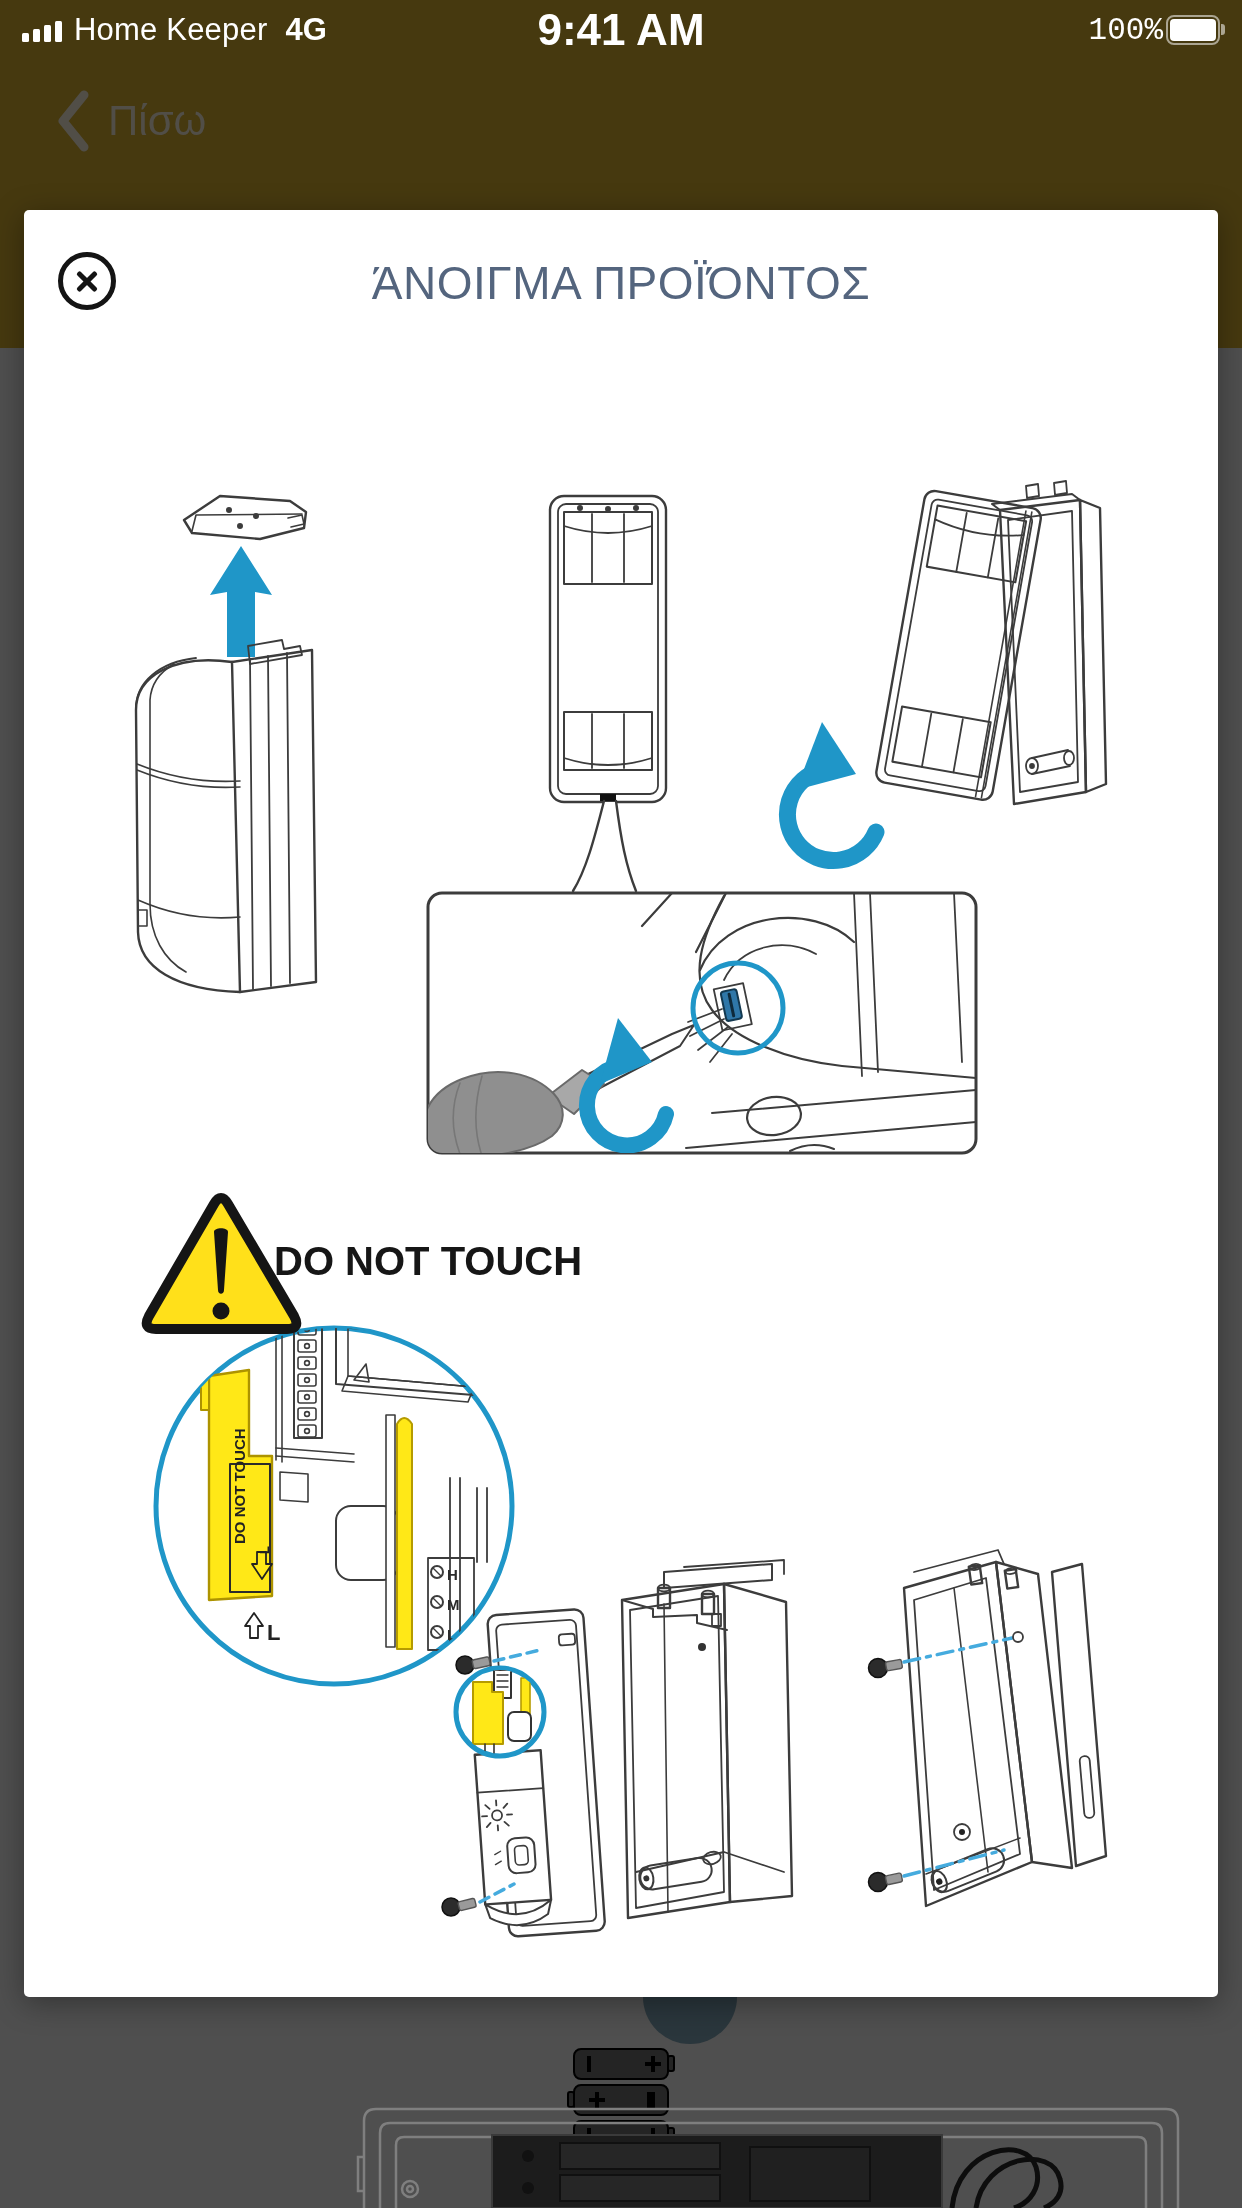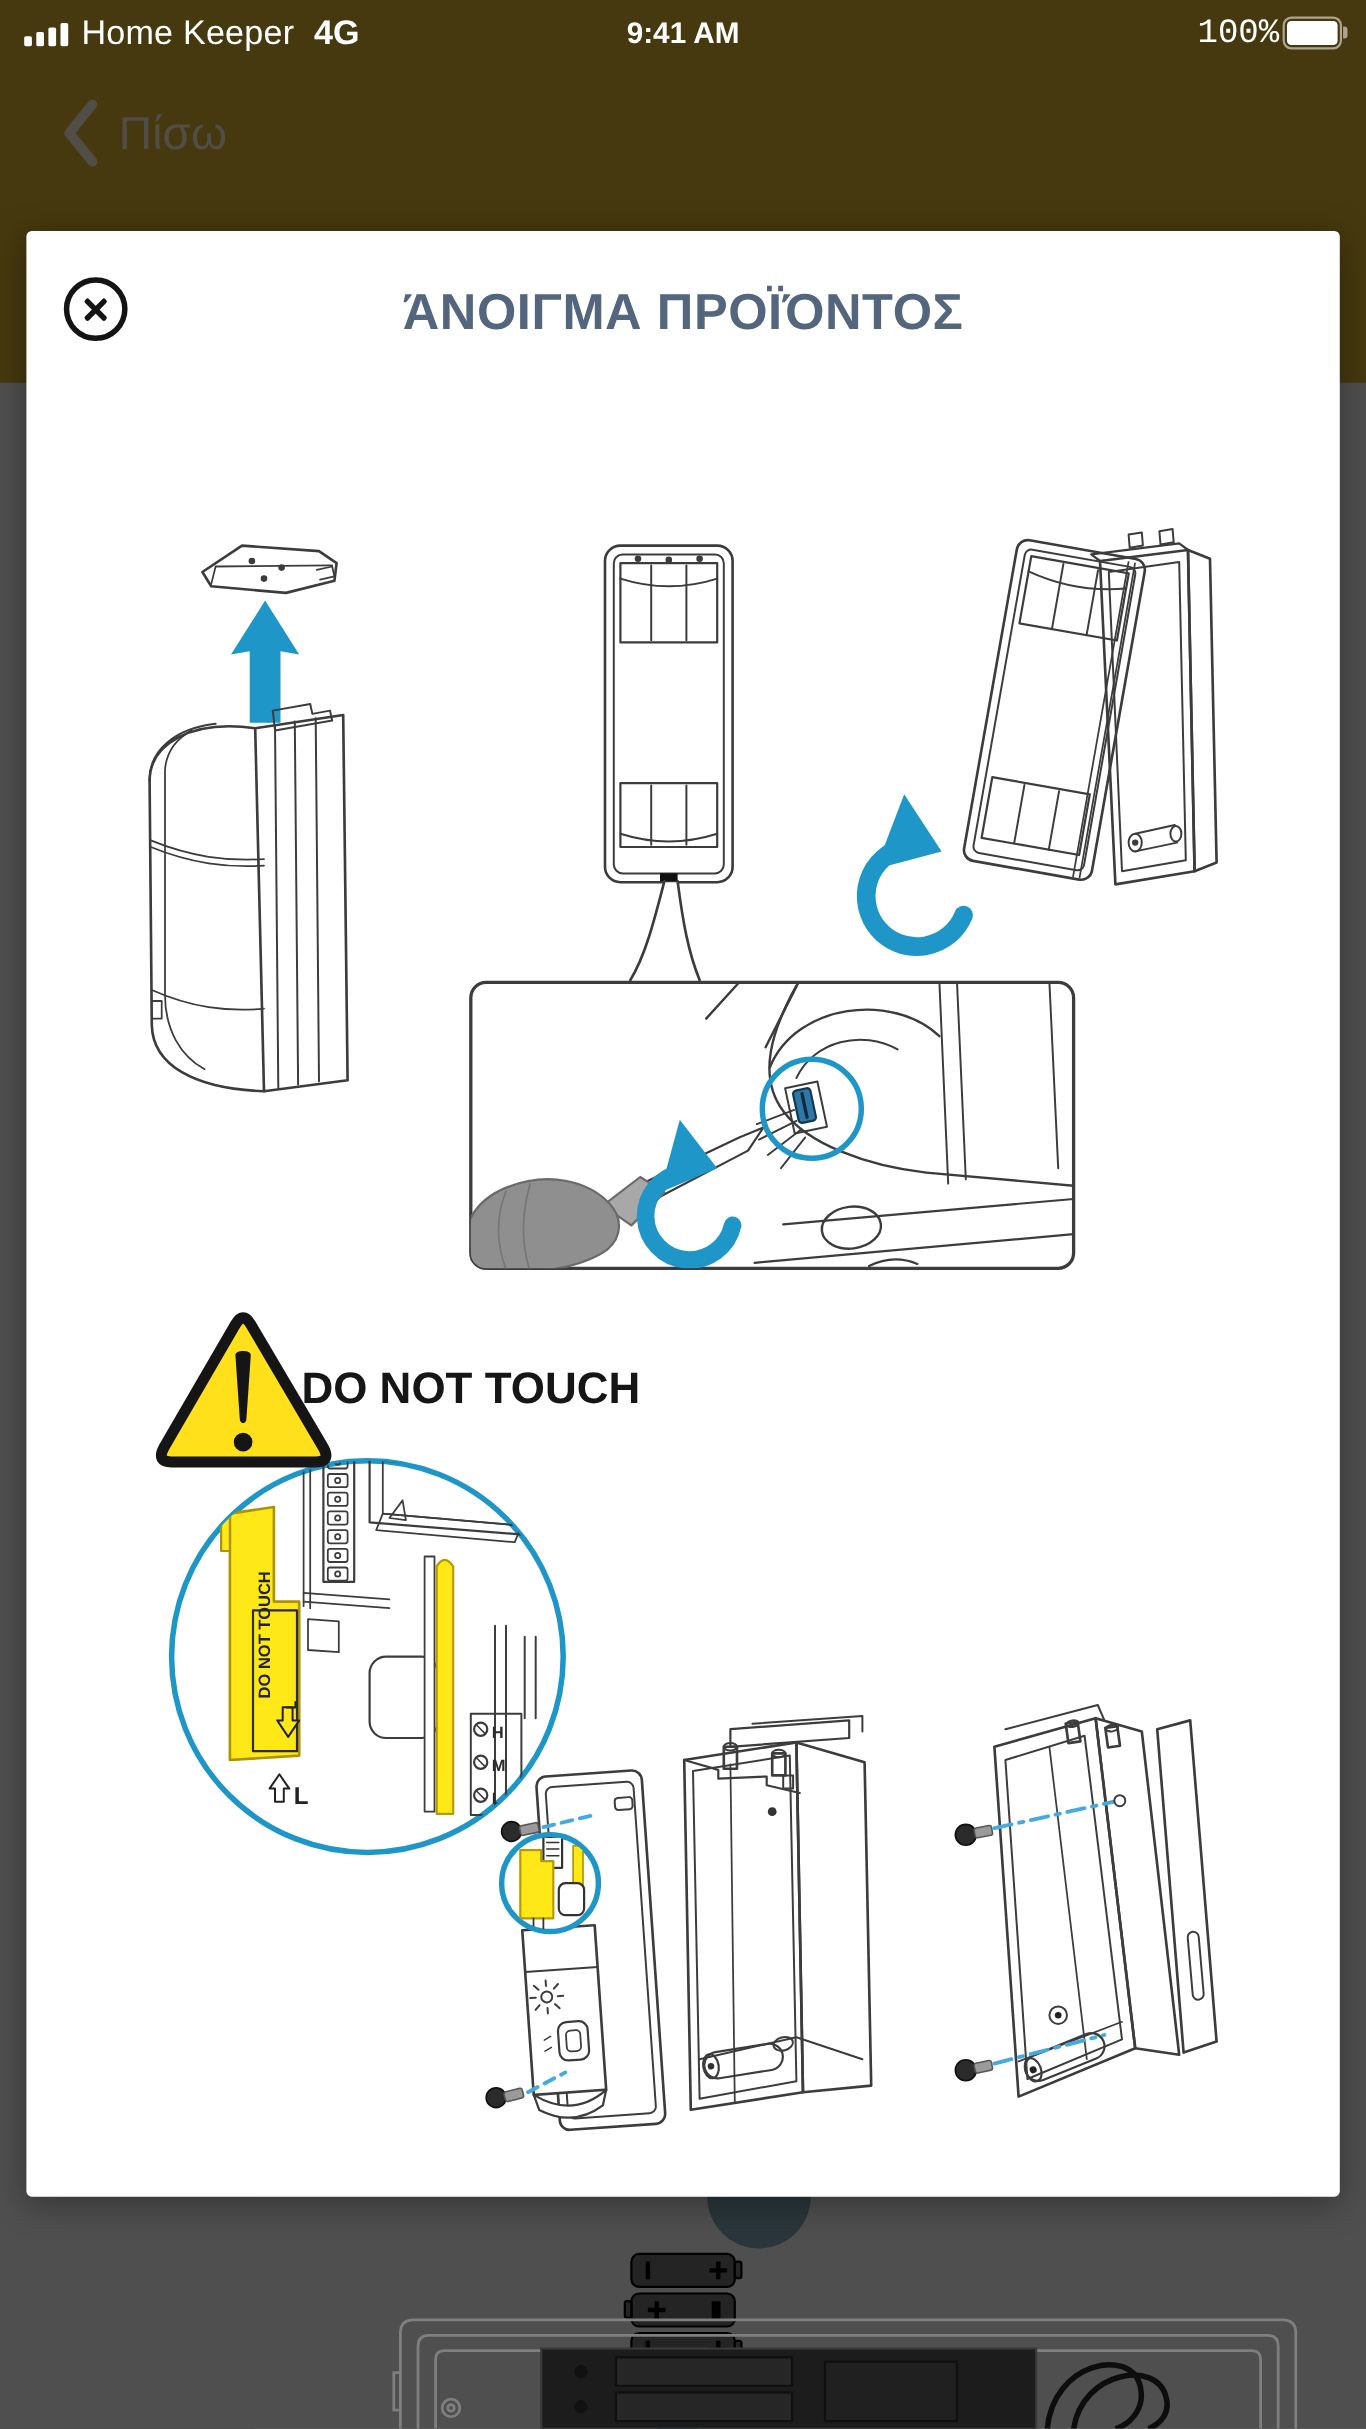--- a/index.html
+++ b/index.html
@@ -15,21 +15,21 @@
   .sb-left{position:absolute;left:22px;top:0;height:60px;display:flex;align-items:center;gap:12px;}
   .signal{display:flex;align-items:flex-end;gap:4px;height:24px;}
   .signal i{display:block;width:7px;background:#fff;border-radius:1.5px;}
   .signal i:nth-child(1){height:9px;}
   .signal i:nth-child(2){height:13px;}
   .signal i:nth-child(3){height:17px;}
   .signal i:nth-child(4){height:21px;}
   .carrier{font-size:31px;font-weight:400;letter-spacing:.2px;}
   .network{font-size:31px;font-weight:700;margin-left:6px;}
   .sb-time{position:absolute;left:0;right:0;top:0;height:60px;display:flex;align-items:center;justify-content:center;
-    font-size:27px;font-weight:700;}
+    font-size:44px;font-weight:700;}
   .sb-right{position:absolute;right:22px;top:0;height:60px;display:flex;align-items:center;gap:3px;font-family:Liberation Mono, monospace;}
   .batt-pct{font-size:31px;font-weight:400;}
   .battery{position:relative;width:50px;height:26px;border:2px solid rgba(255,255,255,.55);border-radius:8px;}
   .battery .fill{position:absolute;left:2px;top:2px;bottom:2px;right:2px;background:#fff;border-radius:4px;}
   .battery .nub{position:absolute;right:-7px;top:7px;width:4px;height:11px;background:rgba(255,255,255,.55);
     border-radius:0 3px 3px 0;}
   .navrow{position:absolute;left:0;top:60px;width:1242px;height:150px;margin-left:28px;}
   .back-btn{position:absolute;left:28px;top:30px;display:flex;align-items:center;gap:18px;color:#514E47;cursor:pointer;}
   .back-btn svg{display:block;}
   .back-label{font-size:42px;font-weight:400;color:#514E47;}
@@ -38,21 +38,21 @@
   
   .modal{position:absolute;left:24px;top:210px;width:1194px;height:1787px;background:#FFFFFF;
     border-radius:5px;box-shadow:0 6px 30px rgba(0,0,0,.35);}
   .close-btn{position:absolute;left:34px;top:42px;width:58px;height:58px;border-radius:50%;
     border:5px solid #141414;box-sizing:border-box;cursor:pointer;background:#fff;}
   .close-btn .x1,.close-btn .x2{position:absolute;left:11px;top:21.5px;width:26px;height:5px;background:#141414;border-radius:2px;}
   .close-btn .x1{transform:rotate(45deg);}
   .close-btn .x2{transform:rotate(-45deg);}
   .modal-title{position:absolute;left:110px;right:110px;top:44px;height:58px;
     display:flex;align-items:center;justify-content:center;
-    font-size:46px;font-weight:700;letter-spacing:.5px;color:#54657E;white-space:nowrap;}
+    font-size:46px;font-weight:400;letter-spacing:.5px;color:#54657E;white-space:nowrap;}
   .art{position:absolute;left:0;top:0;}
 </style>
 </head>
 <body>
 
 <div class="olive-band"></div>
 
 <div class="statusbar">
   <div class="sb-left">
     <div class="signal">

